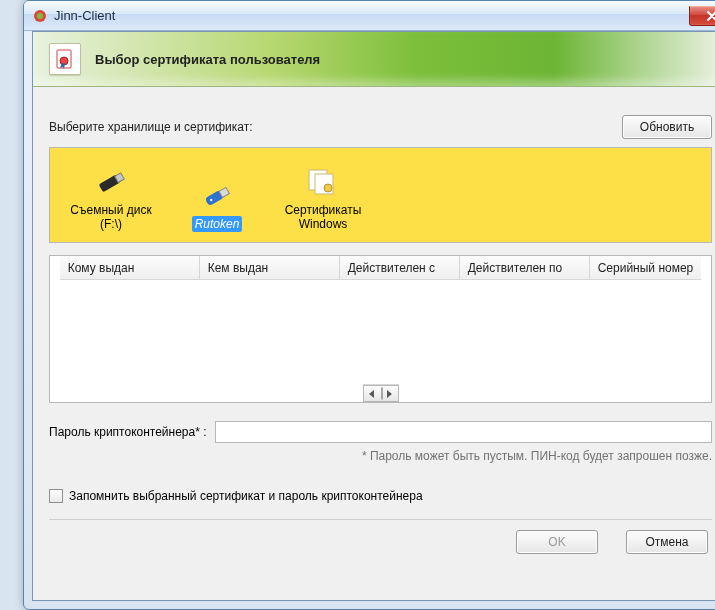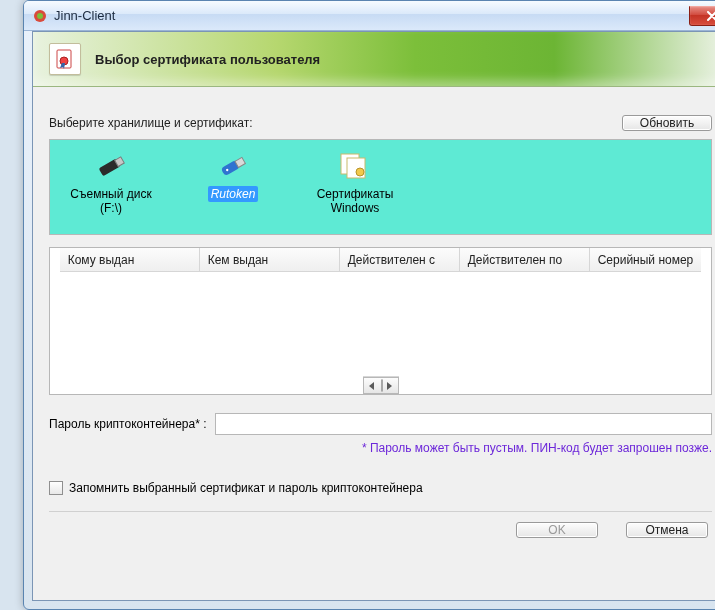--- a/index.html
+++ b/index.html
@@ -40,30 +40,30 @@
   .banner-icon {
     width:32px; height:32px; background:#fff; border:1px solid #c2bd9c; border-radius:2px;
     display:flex; align-items:center; justify-content:center;
     box-shadow: inset 0 0 0 2px #fff, 0 1px 1px rgba(0,0,0,.15);
   }
   .banner-title { font-weight:bold; color:#222; font-size:13px; }
   .content { padding: 28px 16px 10px; }
   .row-top { display:flex; align-items:center; margin-bottom:8px; }
   .instruction { color:#222; }
   .btn {
-    height:16px; padding:0 14px; background:linear-gradient(#fdfdfd,#e6e6e6);
+    height:24px; padding:0 14px; background:linear-gradient(#fdfdfd,#e6e6e6);
     border:1px solid #9a9a9a; border-radius:3px; color:#222; display:inline-flex;
     align-items:center; justify-content:center; font-size:12px;
     box-shadow: inset 0 0 0 1px #fff;
   }
   .btn:disabled, .btn.disabled { color:#9a9a9a; }
   .refresh-btn { margin-left:auto; width:90px; }
   .storages {
-    border:1px solid #b7b7b7; background:#5eead4; height:96px; padding:10px 16px;
-    display:flex; gap:32px; align-items:flex-start;
+    border:1px solid #b7b7b7; background:#fde047; height:96px; padding:10px 16px;
+    display:flex; gap:16px; align-items:flex-end;
   }
   .storage { width:90px; display:flex; flex-direction:column; align-items:center; gap:4px; text-align:center; }
   .storage .icon-box { width:40px; height:32px; display:flex; align-items:center; justify-content:center; }
   .storage .label { line-height:14px; padding:1px 3px; border-radius:2px; }
   .storage.selected .label { background:#3399ff; color:#fff;font-style:italic; }
   .table {
     margin-top:12px; border:1px solid #b7b7b7; background:#fff; height:148px;
     display:flex; flex-direction:column;align-items:center;
   }
   .thead { display:flex; height:24px; border-bottom:1px solid #d6d6d6; }
@@ -77,21 +77,21 @@
   .hscroll { height:18px; border-top:1px solid #d6d6d6; display:flex; align-items:stretch; background:#f4f4f4; }
   .sc-btn { width:18px; display:flex; align-items:center; justify-content:center; background:linear-gradient(#fcfcfc,#e6e6e6); border:1px solid #b7b7b7; }
   .sc-btn.left { border-right:none; }
   .sc-btn.right { border-left:none; }
   .sc-track { flex:1; background:#ececec; border-top:1px solid #b7b7b7; border-bottom:1px solid #b7b7b7; position:relative; }
   .sc-thumb { position:absolute; left:0; top:1px; bottom:1px; width:60%; background:linear-gradient(#fdfdfd,#d9d9d9); border:1px solid #a8a8a8; border-radius:2px; display:flex; align-items:center; justify-content:center; }
   .sc-grip { width:10px; height:6px; background:repeating-linear-gradient(90deg,#9a9a9a 0 1px, transparent 1px 3px); }
   .pwd-row { display:flex; align-items:center; gap:8px; margin-top:18px; }
   .pwd-row label { white-space:nowrap; }
   .pwd-input { flex:1; height:22px; border:1px solid #b7b7b7; background:#fff; padding:0 6px; }
-  .hint { text-align:right; color:#6d28d9; margin-top:6px; }
+  .hint { text-align:right; color:#737373; margin-top:6px; }
   .remember-row { display:flex; align-items:center; gap:6px; margin-top:26px; }
   .chk { width:14px; height:14px; border:1px solid #8f8f8f; background:linear-gradient(#fff,#e8e8e8); display:inline-block; }
   .divider { height:1px; background:#d0d0d0; margin:16px 0 10px; }
   .footer { display:flex; justify-content:flex-end; gap:28px; padding-right:4px; }
   .footer .btn { width:82px; }
   
   svg { display:block; }
 </style>
 </head>
 <body>

